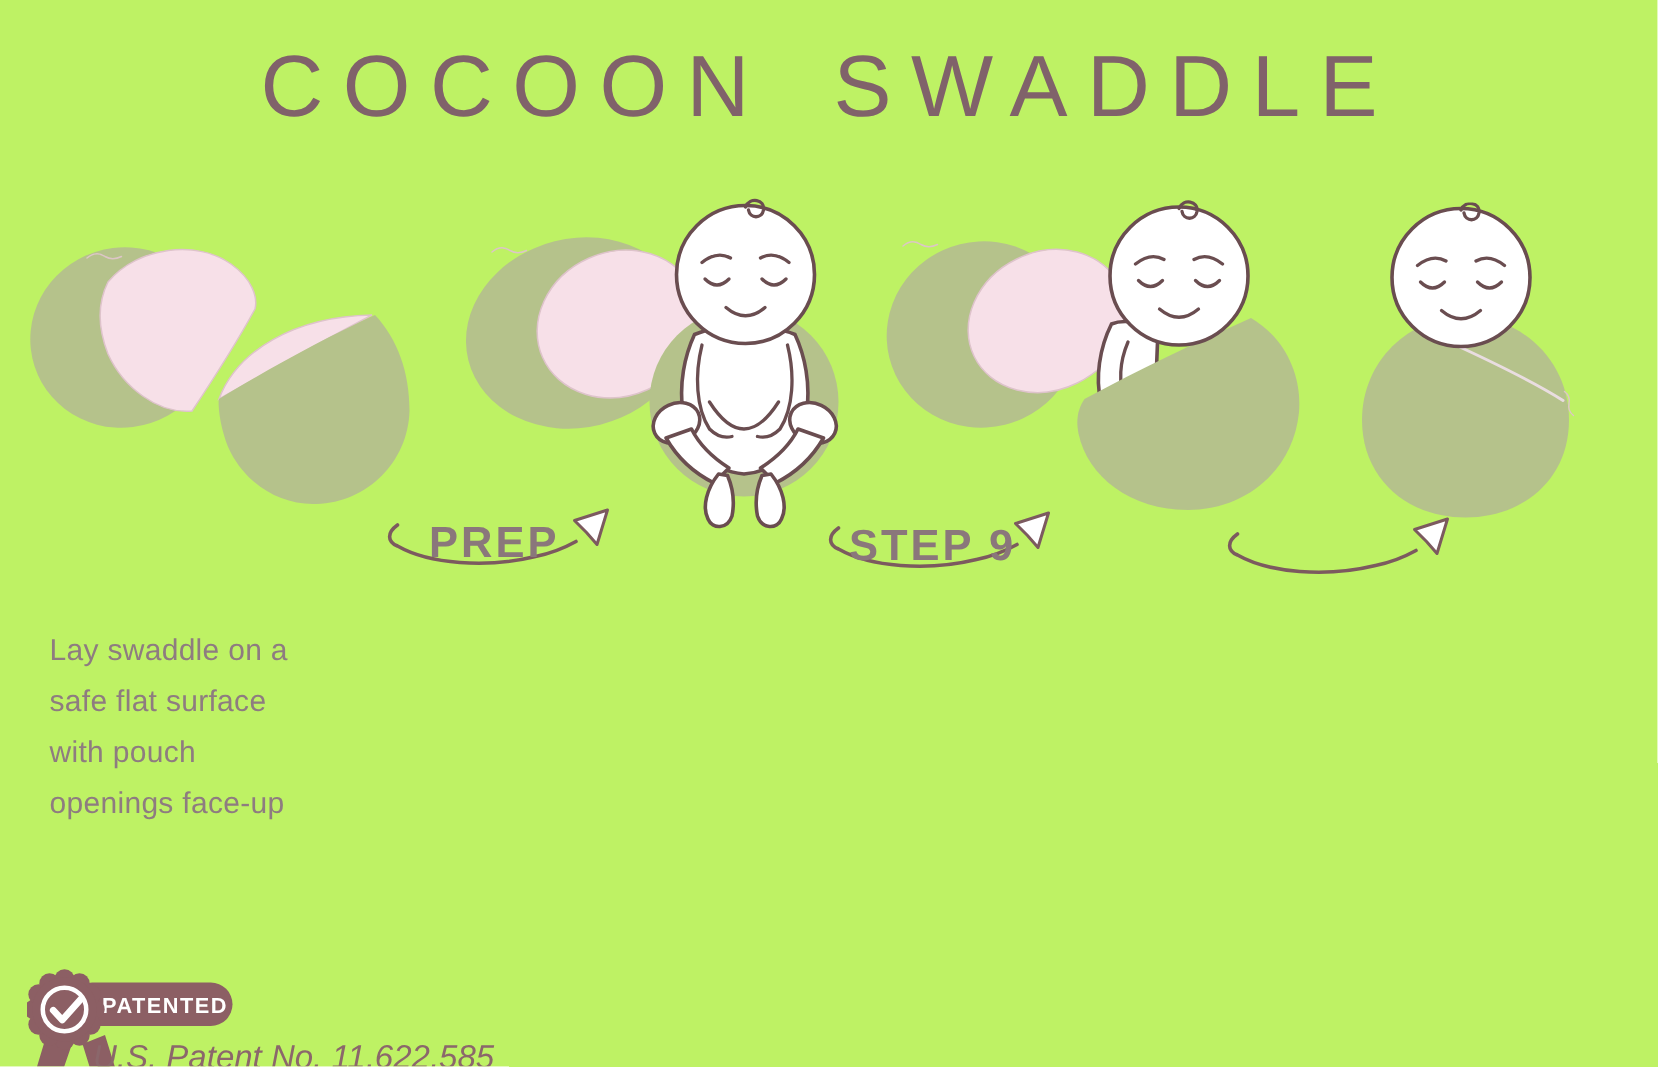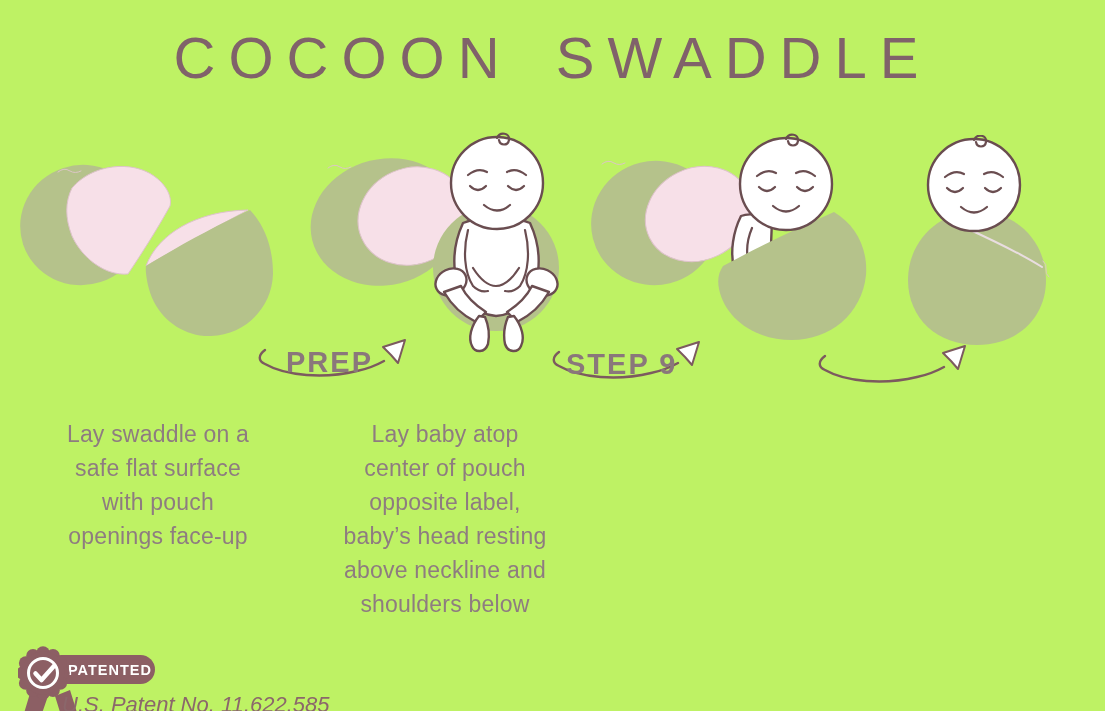--- a/index.html
+++ b/index.html
@@ -19,22 +19,22 @@
   .sig{fill:none;stroke:#dcc6c6;stroke-width:1;stroke-linecap:round;}
   .seam{fill:none;stroke:#e9dde0;stroke-width:2;stroke-linecap:round;}
 
   .transition{position:absolute;width:170px;height:52px;}
   .tlabel{position:absolute;top:0;font-size:29px;font-weight:700;letter-spacing:2px;
           color:var(--label);white-space:nowrap;margin-top:16px;}
   .t-arrow{position:absolute;left:0;top:0;}
   .arrow-line{fill:none;stroke:var(--arrow);stroke-width:2.4;stroke-linecap:round;}
   .arrow-head{fill:#fff;stroke:var(--arrow);stroke-width:2;stroke-linejoin:round;}
 
-  .step-text{position:absolute;font-size:23px;line-height:34px;color:var(--text);
-             white-space:pre-line;letter-spacing:0.2px;text-align:center;}
+  .step-text{position:absolute;font-size:20px;line-height:34px;color:var(--text);
+             white-space:pre-line;letter-spacing:0.2px;}
 
   .patent{position:absolute;width:300px;height:95px;}
   .badge-fill{fill:var(--badge);}
   .patent-number{position:absolute;left:44px;top:48px;font-size:22px;font-style:italic;
                  color:#8b676b;white-space:nowrap;}
   .badge-label-text{font-family:"Liberation Sans",sans-serif;font-weight:bold;
                     font-size:14.5px;letter-spacing:1px;}
 </style>
 </head>
 <body>
@@ -146,26 +146,20 @@
     <svg class="t-arrow" width="165" height="52" viewBox="0 0 165 52">
       <path class="arrow-line" d="M13,20 C6,25 6,31 13,34 C34,46 72,49 105,41 C115,39 123,36 132,31"></path>
       <path class="arrow-head" d="M153,10 L131,17 L139,25 L146,33 Z"></path>
     </svg>
   </div>
 
   <div class="step-text" style="left:33px;top:417px;width:250px">Lay swaddle on a
 safe flat surface
 with pouch
 openings face-up</div>
-  <div class="step-text" style="left:315px;top:417px;width:260px">Lay baby atop
-center of pouch
-opposite label,
-baby’s head resting
-above neckline and
-shoulders below</div>
 
   <div class="patent" style="left:18px;top:644px">
     <svg width="300" height="95" viewBox="0 0 300 95">
       <g>
         <path class="badge-fill" d="M13,46 L4,76 L14,69 L20,81 L30,52 Z"></path>
         <path class="badge-fill" d="M37,52 L46,81 L52,69 L61,75 L52,46 Z"></path>
       </g>
       <rect class="badge-fill" x="29" y="11" width="108" height="29" rx="14.5"></rect>
       <text class="badge-label-text" x="92" y="31" text-anchor="middle" fill="#ffffff">PATENTED</text>
       <g class="badge-fill">

